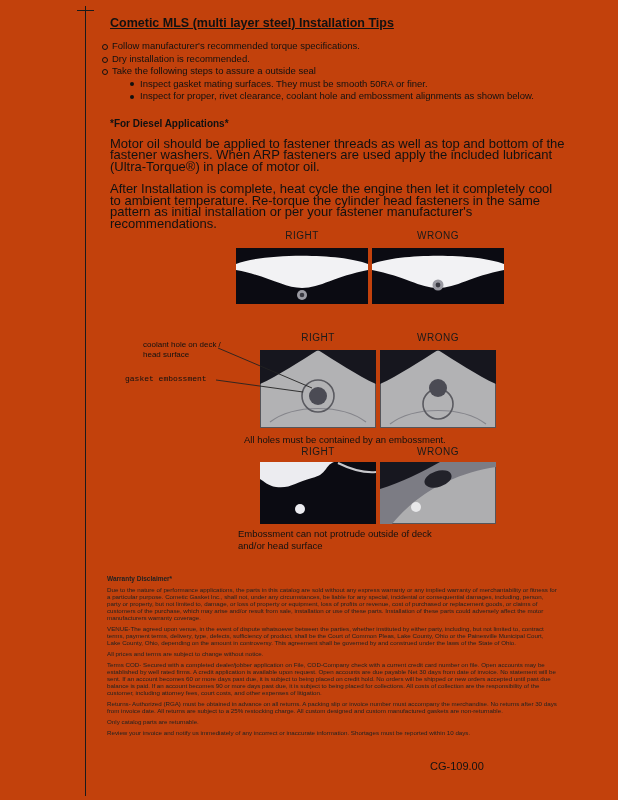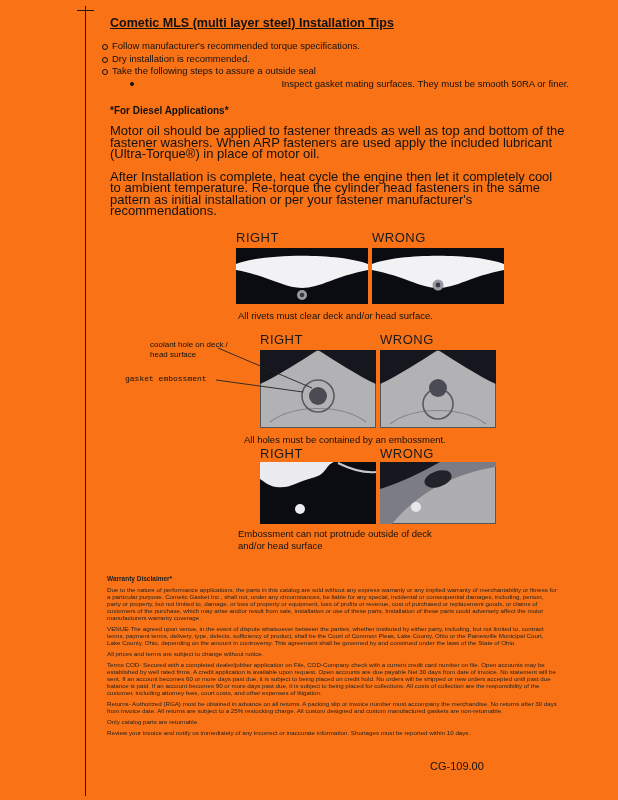--- a/index.html
+++ b/index.html
@@ -1,42 +1,42 @@
 <!DOCTYPE html>
 <html><head>
 <meta charset="utf-8">
 <style>
   * { margin:0; padding:0; box-sizing:border-box; }
   html,body { background:#ffffff; }
   .page {
     position:relative; width:618px; height:800px; margin:0 auto;
-    background:#f97316; color:#111;
+    background:#c2410c; color:#111;
     font-family:"Liberation Sans", sans-serif; overflow:hidden;
   }
   .rule-v { position:absolute; left:85px; top:6px; width:1px; height:790px; background:#1a1a1a; }
   .rule-h { position:absolute; left:77px; top:10px; width:17px; height:1px; background:#1a1a1a; }
 
   .text-block { position:absolute; left:97px; top:16px; width:472px; }
   .title { font-size:12.5px; font-weight:bold; text-decoration:underline; margin:0 0 10px 13px; }
 
   ul.tips { list-style:none; margin-left:3px; font-size:9.5px; line-height:12.5px; }
   li.tip { position:relative; padding-left:12px; }
   li.tip::before { content:""; position:absolute; left:2px; top:4px; width:4px; height:4px;
                    border:1px solid #111; border-radius:50%; }
-  ul.subtips { list-style:none; margin-left:17px;text-align:right; }
+  ul.subtips { list-style:none; margin-left:17px; }
   li.subtip { position:relative; padding-left:11px; }
   li.subtip::before { content:""; position:absolute; left:1px; top:4.5px; width:4px; height:4px;
                       background:#111; border-radius:50%; }
 
   .diesel-heading { font-size:10px; font-weight:bold; margin:15px 0 9px 13px; }
   p.body { font-size:13px; line-height:11.5px; margin:0 0 11px 13px; width:455px; }
   p.note { margin-top:2px; }
 
   .diagrams { position:absolute; left:0; top:228px; width:618px; height:332px; }
-  .dg-label { position:absolute; font-size:13px; letter-spacing:0.5px; text-align:left; color:#1a1a1a; }
+  .dg-label { position:absolute; font-size:10px; letter-spacing:0.5px; text-align:center; color:#1a1a1a; }
   .dg-img { position:absolute; line-height:0; }
   .dg-img svg { display:block; }
   .dg-caption { position:absolute; font-size:9.5px; line-height:11.5px; color:#111; }
   .dg-pointer-label { position:absolute; font-size:8px; line-height:9.5px; color:#111; }
   .pointer-lines { position:absolute; left:0; top:0; pointer-events:none; }
 
   .legal { position:absolute; left:107px; top:575px; width:450px; color:#222; }
   .legal h3 { font-size:6.5px; font-weight:bold; margin-bottom:4px; }
   .legal p { font-size:6.2px; line-height:7px; margin-bottom:4px; }
 
@@ -59,20 +59,23 @@
       </li>
       <li class="tip">
         <span>Dry installation is recommended.</span>
       </li>
       <li class="tip">
         <span>Take the following steps to assure a outside seal</span>
         <ul class="subtips">
           <li class="subtip">
             <span>Inspect gasket mating surfaces.  They must be smooth 50RA or finer.</span>
           </li>
+          <li class="subtip">
+            <span>Inspect for proper, rivet clearance, coolant hole and embossment alignments as shown below.</span>
+          </li>
         </ul>
       </li>
     </ul>
 
     <h2 class="diesel-heading">*For Diesel Applications*</h2>
     <p class="body">Motor oil should be applied to fastener threads as well as top and bottom of the fastener washers. When ARP fasteners are used apply the included lubricant (Ultra-Torque®) in place of motor oil.</p>
     <p class="body">After Installation is complete, heat cycle the engine then let it completely cool to ambient temperature. Re-torque the cylinder head fasteners in the same pattern as initial installation or per your fastener manufacturer's recommendations.</p>
   </div>
 
   <div class="diagrams">
@@ -90,26 +93,25 @@
     </div>
     <div class="dg-img" style="left:372px; top:20px;">
       <svg width="132" height="56" viewBox="0 0 132 56">
         <rect width="132" height="56" fill="#0b0b12"></rect>
         <path d="M0,16 C28,5 104,5 132,16 L132,22 C100,28 84,40 66,40 C48,40 32,28 0,22 Z" fill="#f2f2f4"></path>
         <circle cx="66" cy="37" r="5.5" fill="#9a9aa2"></circle>
         <circle cx="66" cy="37" r="2.4" fill="#3a3a42"></circle>
       </svg>
     </div>
 
-    <div class="dg-caption" style="left:238px; top:82px;">All rivets must clear deck and/or head surface.</div>
 
     <div class="dg-label" style="left:260px; top:104px; width:116px;">RIGHT</div>
     <div class="dg-label" style="left:380px; top:104px; width:116px;">WRONG</div>
 
-    <div class="dg-pointer-label" style="left:150px; top:112px; width:80px;">coolant hole on deck / head surface</div>
+    <div class="dg-pointer-label" style="left:143px; top:112px; width:80px;">coolant hole on deck / head surface</div>
     <div class="dg-pointer-label" style="left:125px; top:146px; width:92px;font-family:Liberation Mono, monospace;">gasket embossment</div>
 
     <div class="dg-img" style="left:260px; top:122px;">
       <svg width="116" height="78" viewBox="0 0 116 78">
         <rect x="0.5" y="0.5" width="115" height="77" fill="#b2b2b4" stroke="#55555a"></rect>
         <path d="M0,0 L58,0 C42,10 18,26 0,34 Z" fill="#16161e"></path>
         <path d="M58,0 L116,0 L116,34 C98,26 74,10 58,0 Z" fill="#16161e"></path>
         <path d="M10,72 C34,54 82,54 106,72" fill="none" stroke="#85858b" stroke-width="1.2"></path>
         <circle cx="58" cy="46" r="16" fill="none" stroke="#5a5a60" stroke-width="1.6"></circle>
         <circle cx="58" cy="46" r="9" fill="#4b4b54"></circle>

